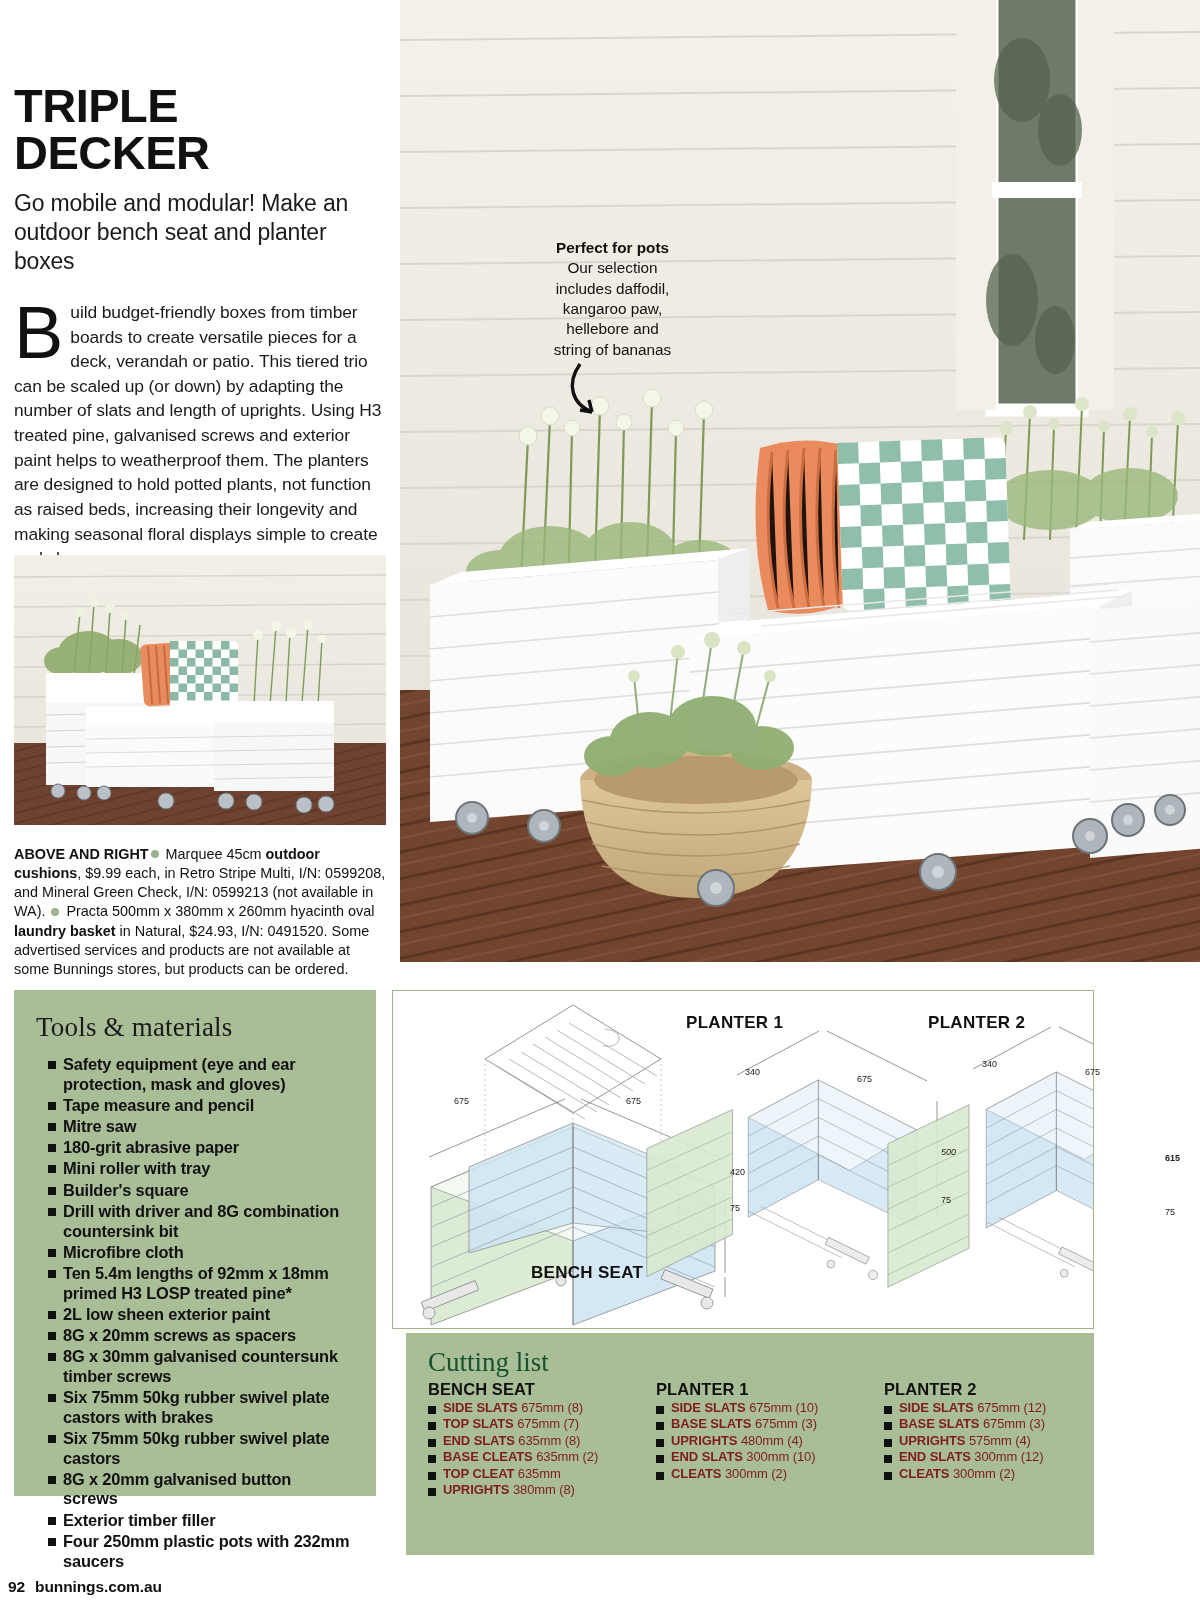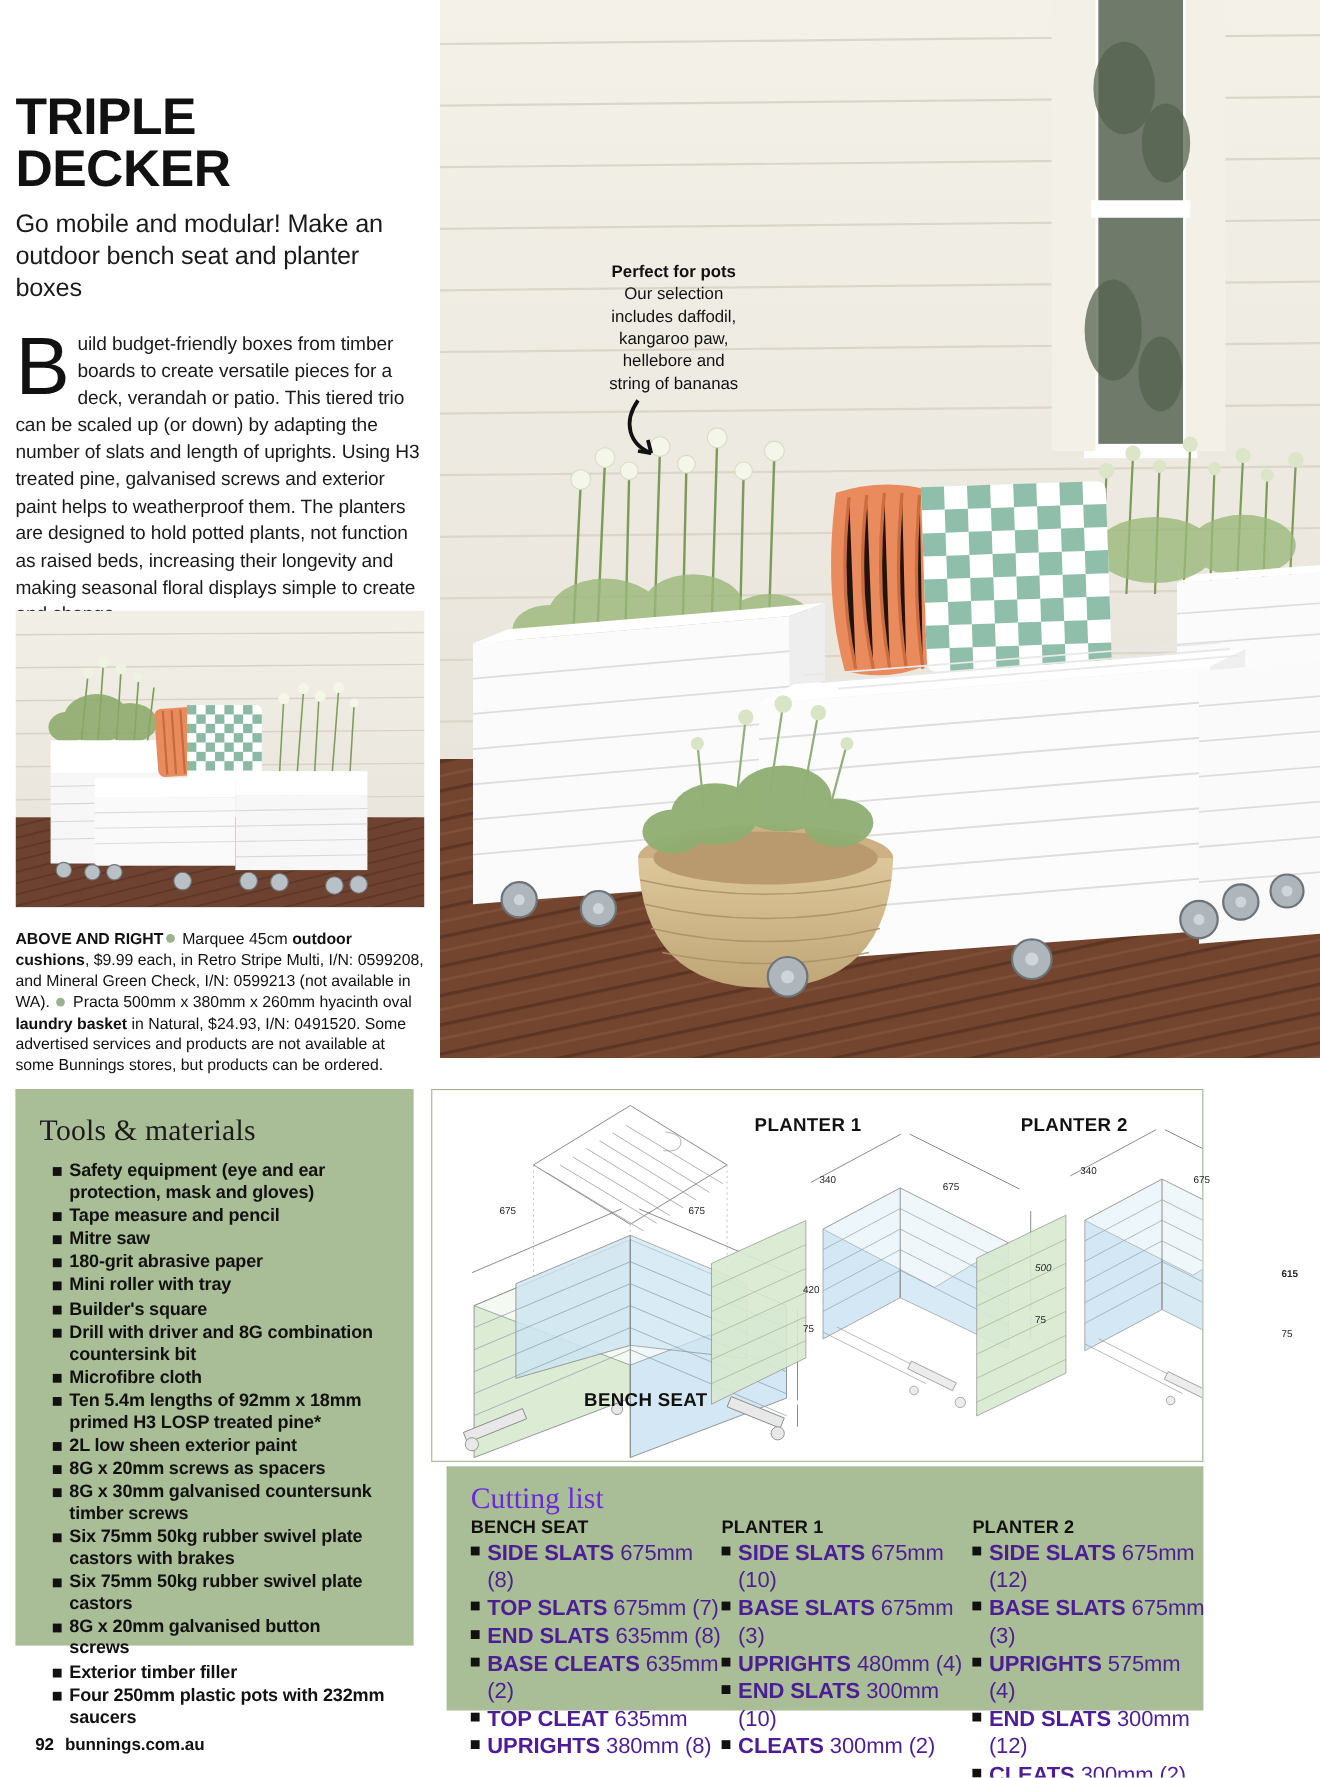--- a/index.html
+++ b/index.html
@@ -33,33 +33,33 @@
   
   .tools-panel{position:absolute;left:14px;top:990px;width:362px;height:506px;background:#a9bd96;}
   .tools-title{font-family:"Liberation Serif",serif;font-size:27px;color:#1b1b1b;margin:22px 0 4px 22px;letter-spacing:0.2px;}
   .tools-list{list-style:none;margin:12px;padding:0 14px 0 22px;}
   .tools-list li{font-size:16.4px;font-weight:bold;line-height:1.2;color:#111;margin-bottom:1.5px;
                  padding-left:15px;position:relative;letter-spacing:-0.15px;}
   .tools-list li:before{content:"";position:absolute;left:0;top:6px;width:8px;height:8px;background:#111;}
 
   .diagram-panel{position:absolute;left:392px;top:990px;width:702px;height:339px;background:#fff;border:1px solid #9fb58c;box-sizing:border-box;}
   .cut-panel{position:absolute;left:406px;top:1333px;width:688px;height:222px;background:#a9bd96;}
-  .cut-title{font-family:"Liberation Serif",serif;font-size:27px;color:#6d28d9;margin:14px 0 2px 22px;}
+  .cut-title{font-family:"Liberation Serif",serif;font-size:27px;color:#14532d;margin:14px 0 2px 22px;}
   .cut-cols{display:flex;padding:0 0 0 22px;}
   .cut-col{flex:0 0 auto;}
   .cut-col.c1{width:228px;}
   .cut-col.c2{width:228px;}
   .cut-col.c3{width:215px;}
   .cut-h{font-size:16.5px;font-weight:bold;color:#111;margin-bottom:1px;letter-spacing:0.1px;}
   .cut-list{list-style:none;margin:0;padding:0;}
-  .cut-list li{font-size:20px;line-height:1.26;color:#4c1d95;padding-left:15px;position:relative;letter-spacing:-0.1px;}
+  .cut-list li{font-size:13px;line-height:1.26;color:#7f1d1d;padding-left:15px;position:relative;letter-spacing:-0.1px;}
   .cut-list li:before{content:"";position:absolute;left:0;top:6px;width:8px;height:8px;background:#111;}
   .cut-list li .lbl{font-weight:bold;}
 
-  .footer{position:absolute;left:32px;top:1578px;font-size:15.5px;font-weight:bold;color:#111;letter-spacing:-0.1px;}
+  .footer{position:absolute;left:8px;top:1578px;font-size:15.5px;font-weight:bold;color:#111;letter-spacing:-0.1px;}
   .footer .pg{margin-right:10px;}
 
   
   .diag-label{position:absolute;font-size:17px;font-weight:bold;color:#111;letter-spacing:0.3px;}
   .dim{position:absolute;font-size:9px;color:#222;font-family:"Liberation Sans",sans-serif;}
 </style>
 </head>
 <body>
 
 <div class="page">

